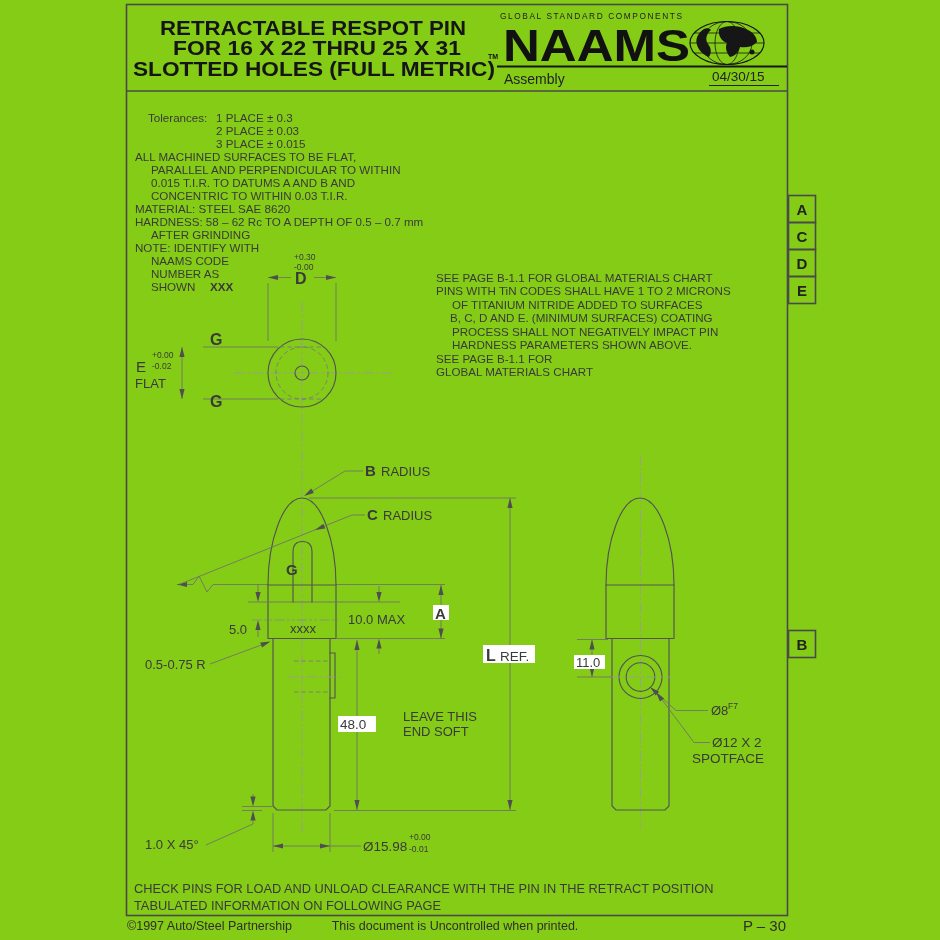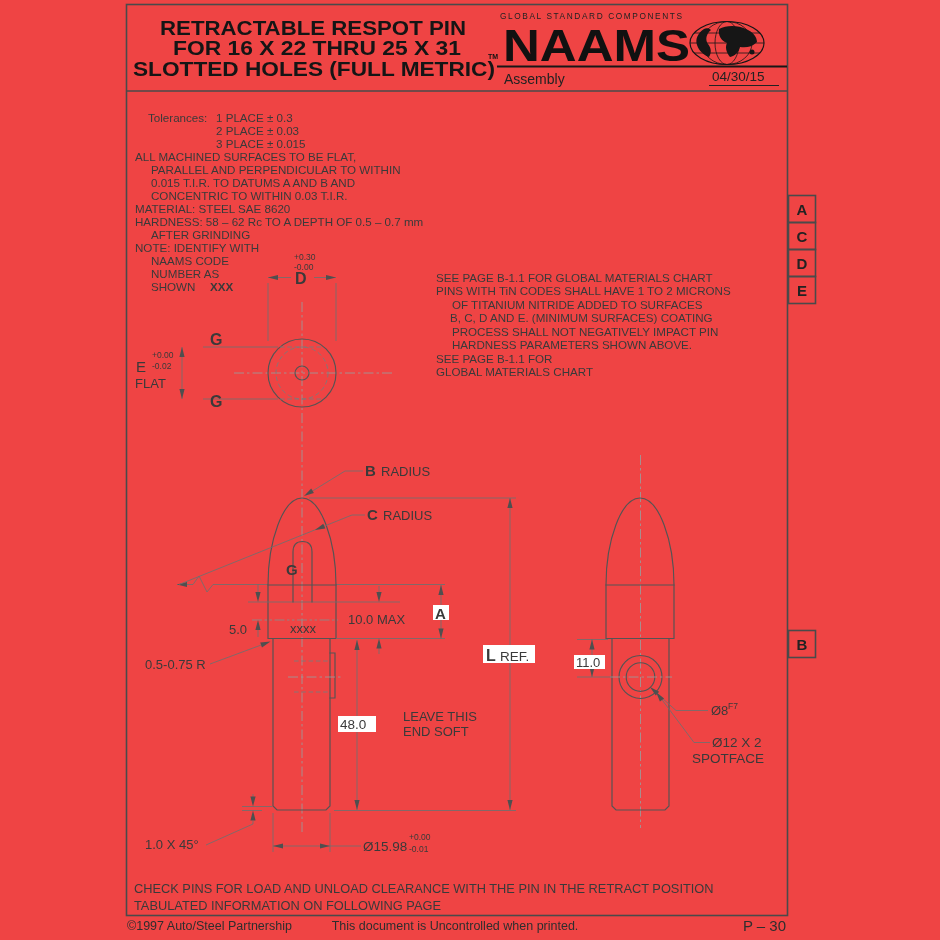--- a/index.html
+++ b/index.html
@@ -1,16 +1,16 @@
 <!DOCTYPE html>
 <html><head>
 <meta charset="utf-8">
 <style>
   html,body{margin:0;padding:0;background:#ffffff;}
-  .page{width:940px;height:940px;position:relative;background:#ef4444;}
+  .page{width:940px;height:940px;position:relative;background:#84cc16;}
   svg{display:block;}
   text{font-family:"Liberation Sans","DejaVu Sans",sans-serif;fill:#3a3a3a;}
   .obj{stroke:#545454;stroke-width:1.15;fill:none;stroke-linecap:square;}
   .thin{stroke:#6f6f6f;stroke-width:0.85;fill:none;}
   .frame{stroke:#4a4a4a;stroke-width:1.6;fill:none;}
   .cl{stroke:#9b9b9b;stroke-width:0.85;stroke-dasharray:10 3 2.5 3;fill:none;}
   .hid{stroke:#7a7a7a;stroke-width:0.9;stroke-dasharray:4.5 2.8;fill:none;}
   .ph{stroke:#8a8a8a;stroke-width:0.9;stroke-dasharray:10 2.5 2.5 2.5 2.5 2.5;fill:none;}
   .ar{fill:#4f4f4f;stroke:none;}
   .wbg{fill:#ffffff;stroke:none;}

